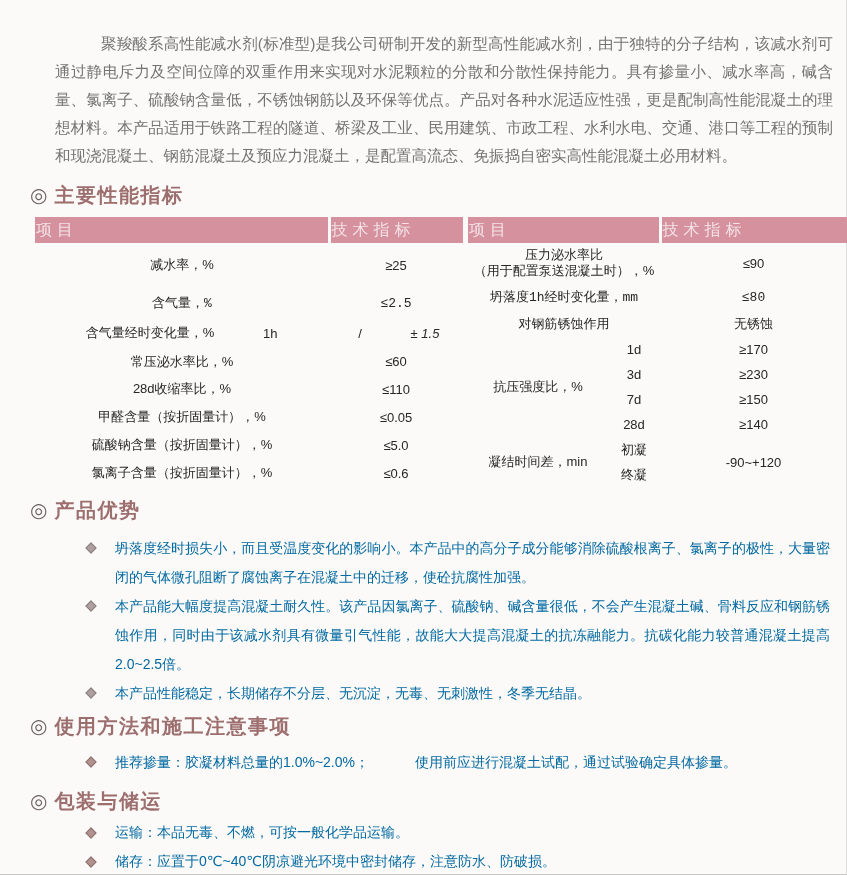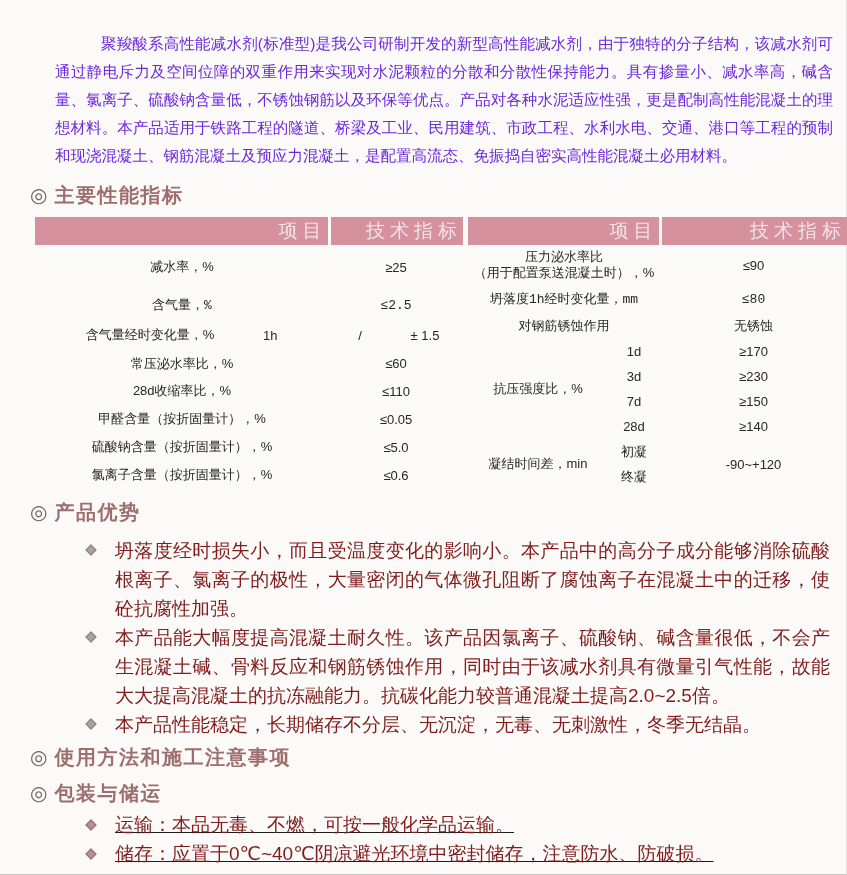--- a/index.html
+++ b/index.html
@@ -19,21 +19,21 @@
     background:#fbfaf8;
   }
   
   .intro {
     margin:30px 16px 0 55px;
     width:778px;
     font-size:15.5px;
     line-height:28px;
     text-align:justify;
     text-indent:46px;
-    color:#6d28d9;
+    color:#737373;
   }
   
   .sec {
     display:flex; align-items:center; gap:7px;
     margin:13px 0 0 30px;
     font-size:20px; line-height:24px;
     font-weight:bold;
     color:var(--heading,#9d6e6e);
     letter-spacing:1.5px;
   }
@@ -44,63 +44,63 @@
   .sec3 { margin-top:6px; }
   .sec4 { margin-top:12px; }
   
   .tables { display:flex; gap:5px; margin:10px 0 0 35px; }
   table.tbl { border-collapse:collapse; table-layout:fixed; font-size:13px; color:#262626; }
   .tbl th {
     background:var(--header-bg,#d6919e);
     color:var(--header-text,#f3e2e6);
     font-weight:normal;
     height:26px;
-    font-size:19px;
+    font-size:16px;
     letter-spacing:5px;
-    text-align:right;
+    text-align:left;
     margin-top:30px;
   }
   .tbl th.sep { border-left:3px solid #fbfaf8; }
   .tbl td { text-align:center; vertical-align:middle; padding:0 2px; }
   .tbl-left  { width:428px; }
   .tbl-right { width:379px; }
   tr.h40 td { height:40px; }
   tr.h28 td { height:28px;font-family:Liberation Mono, monospace; }
   tr.h26 td { height:26px; }
   tr.h25 td { height:25px; }
   .two-line { line-height:16px; }
   .split { display:flex; align-items:center; }
   .split .lbl { flex:1; text-align:center; }
   .split .sub { width:64px; text-align:left; }
   .split2 { display:flex; align-items:center; }
   .split2 .sl { width:58px; text-align:center; }
-  .split2 .pm { flex:1; text-align:center; }
+  .split2 .pm { flex:1; text-align:center;font-style:italic; }
   
   .bullets { list-style:none; margin:12px 0 0 0; padding:0 16px 0 85px; }
   .bullets li {
     position:relative;
     padding-left:30px;
-    font-size:19px;
+    font-size:14px;
     line-height:29px;
     text-align:justify;
-    color:#7f1d1d;
+    color:#0369a1;
   }
   .bullets li + li { margin-top:0; }
   .dia {
     position:absolute; left:2px; top:10px;
     width:8px; height:8px;
     transform:rotate(45deg);
     background:#aca1a0;
     border:1.5px solid #8a7d7c;
   }
   .mauve .dia { background:var(--diamond,#b29290); border-color:#8d6f6b; }
   .usage-list { margin-top:10px; }
   .usage-list li { line-height:29px; }
   .u-note { margin-left:42px; }
-  .pack-list { margin-top:6px;text-decoration:underline; }
+  .pack-list { margin-top:6px; }
   .pack-list li { line-height:27px; margin-bottom:2px; }
 </style>
 </head>
 <body>
 
 <div class="page">
 
   <p class="intro">聚羧酸系高性能减水剂(标准型)是我公司研制开发的新型高性能减水剂，由于独特的分子结构，该减水剂可通过静电斥力及空间位障的双重作用来实现对水泥颗粒的分散和分散性保持能力。具有掺量小、减水率高，碱含量、氯离子、硫酸钠含量低，不锈蚀钢筋以及环保等优点。产品对各种水泥适应性强，更是配制高性能混凝土的理想材料。本产品适用于铁路工程的隧道、桥梁及工业、民用建筑、市政工程、水利水电、交通、港口等工程的预制和现浇混凝土、钢筋混凝土及预应力混凝土，是配置高流态、免振捣自密实高性能混凝土必用材料。</p>
 
   <h2 class="sec">
@@ -241,20 +241,27 @@
       <span class="dia"></span>
       <span>本产品性能稳定，长期储存不分层、无沉淀，无毒、无刺激性，冬季无结晶。</span>
     </li>
   </ul>
 
   <h2 class="sec sec3">
     <span class="marker">◎</span>
     <span>使用方法和施工注意事项</span>
   </h2>
 
+  <ul class="bullets usage-list mauve">
+    <li>
+      <span class="dia"></span>
+      <span>推荐掺量：胶凝材料总量的1.0%~2.0%；</span>
+      <span class="u-note">使用前应进行混凝土试配，通过试验确定具体掺量。</span>
+    </li>
+  </ul>
 
   <h2 class="sec sec4">
     <span class="marker">◎</span>
     <span>包装与储运</span>
   </h2>
 
   <ul class="bullets pack-list mauve">
     <li>
       <span class="dia"></span>
       <span>运输：本品无毒、不燃，可按一般化学品运输。</span>

